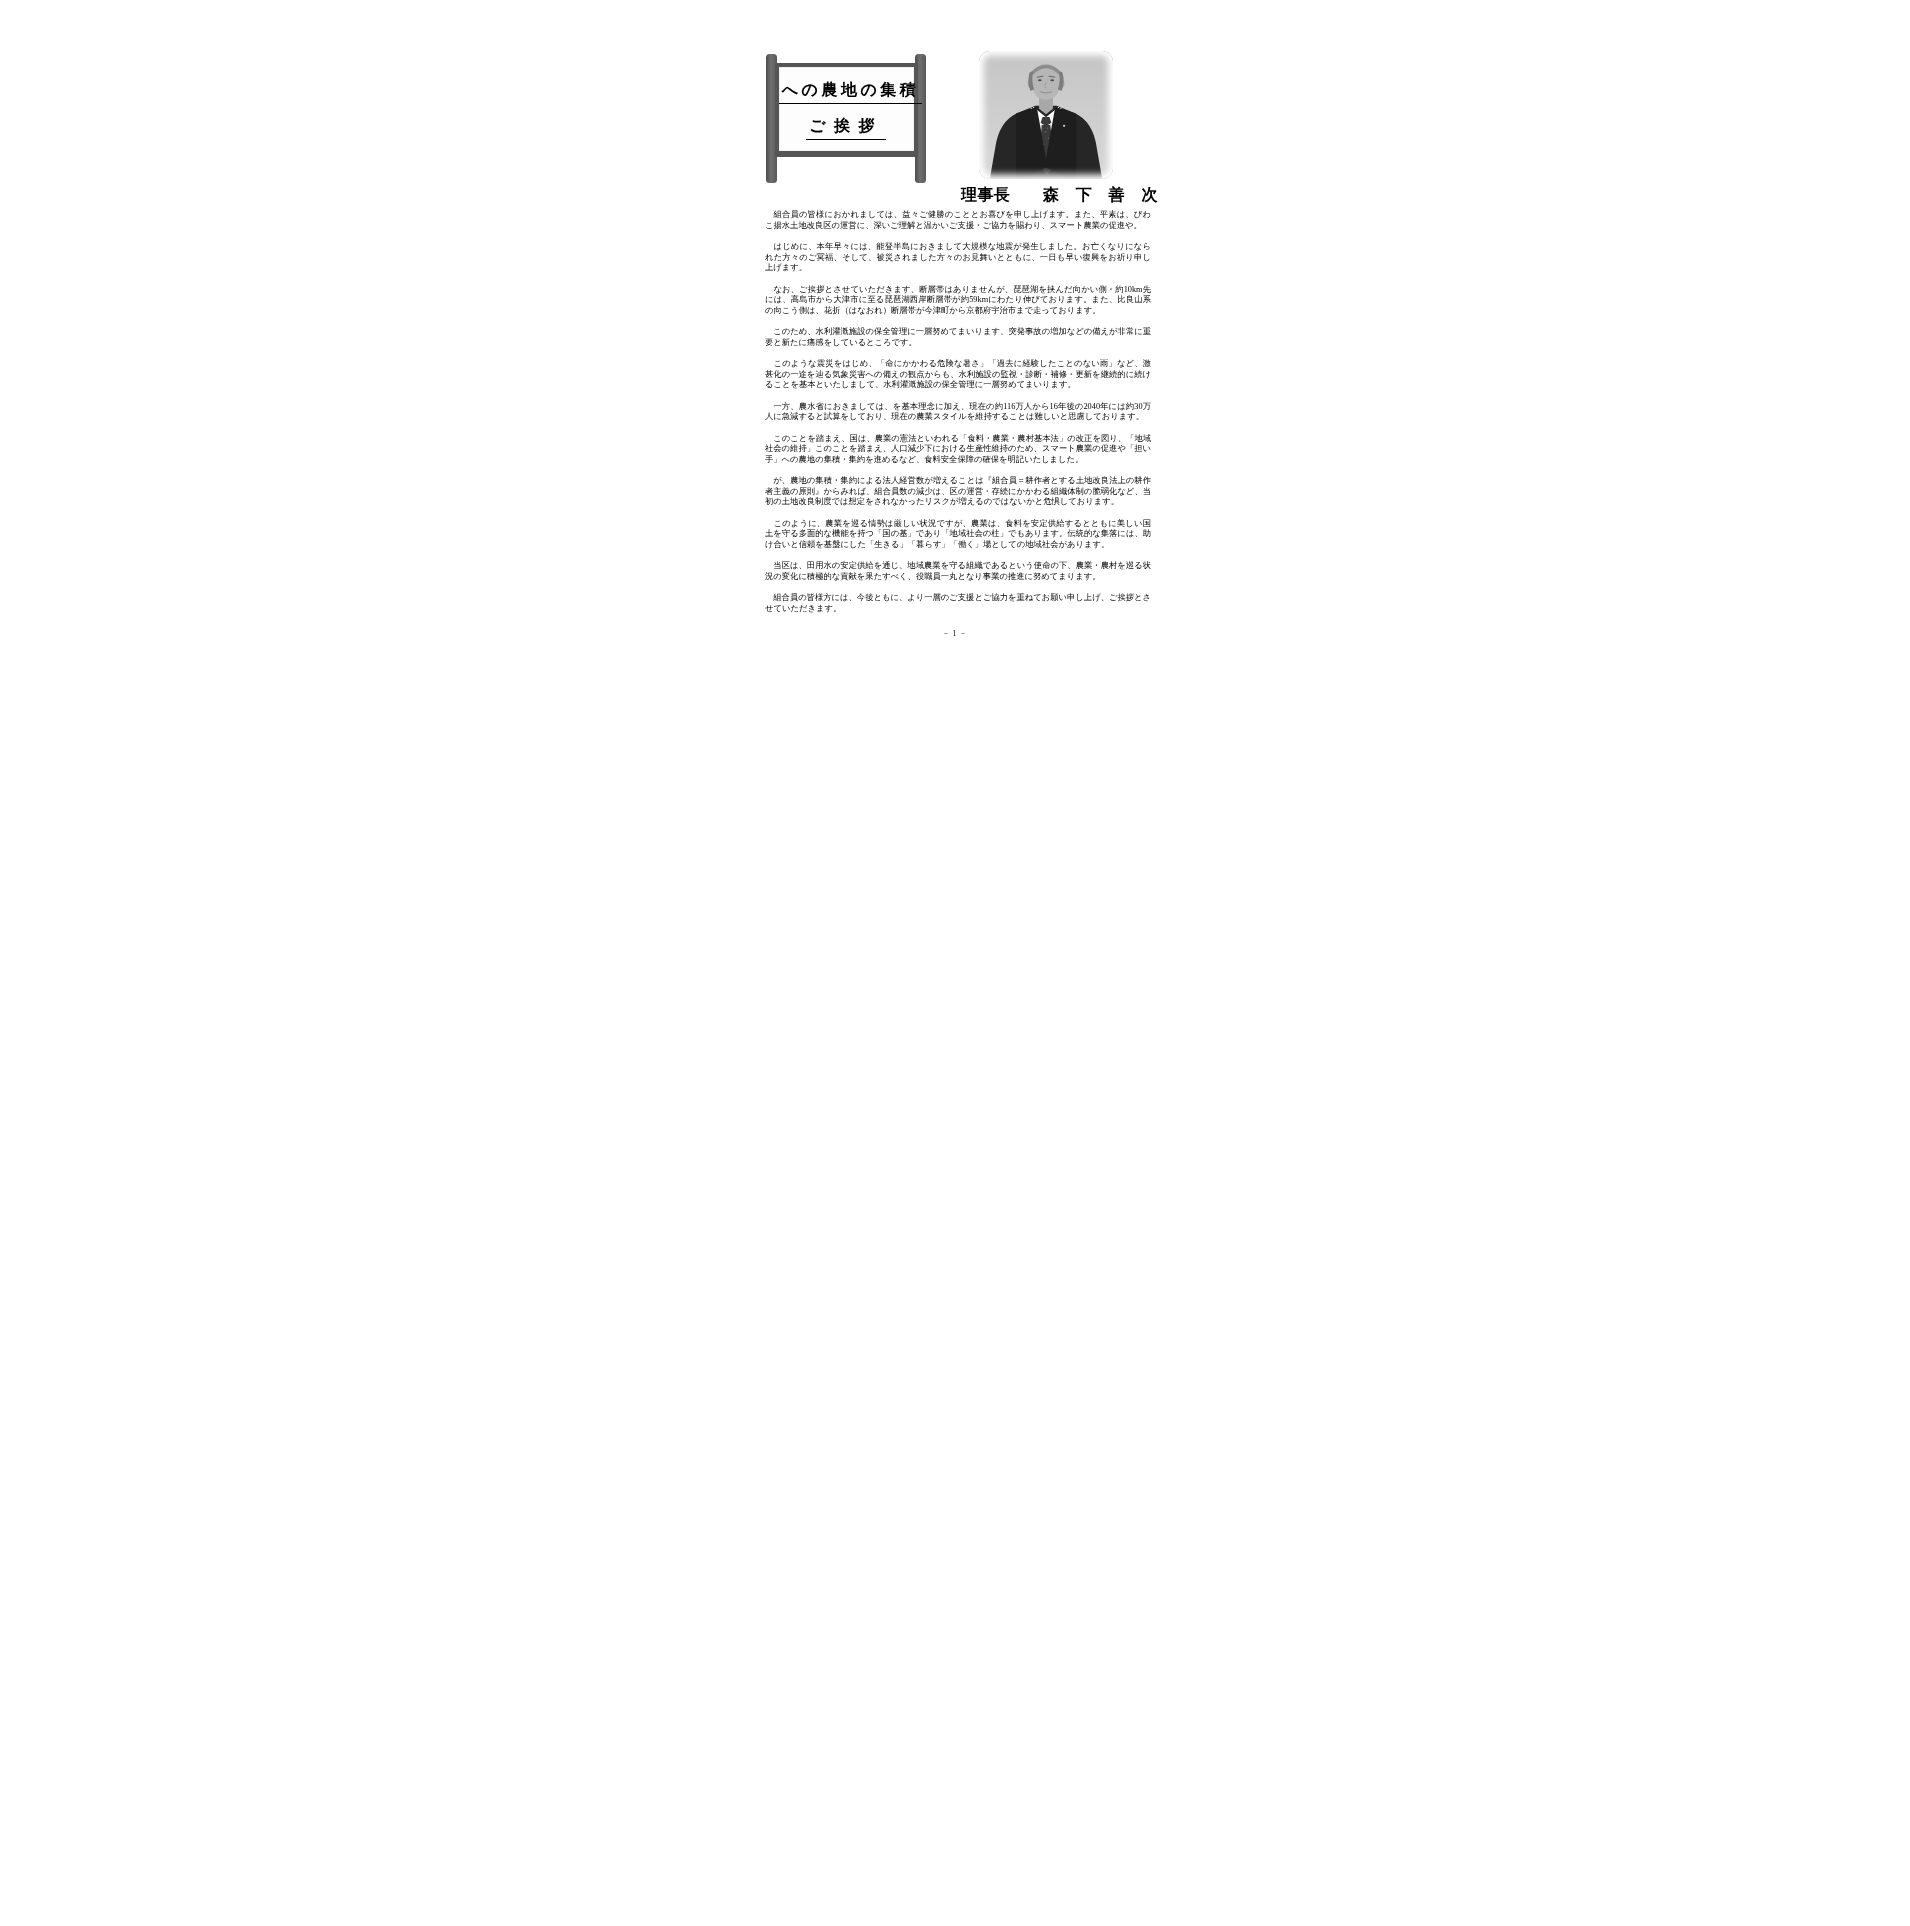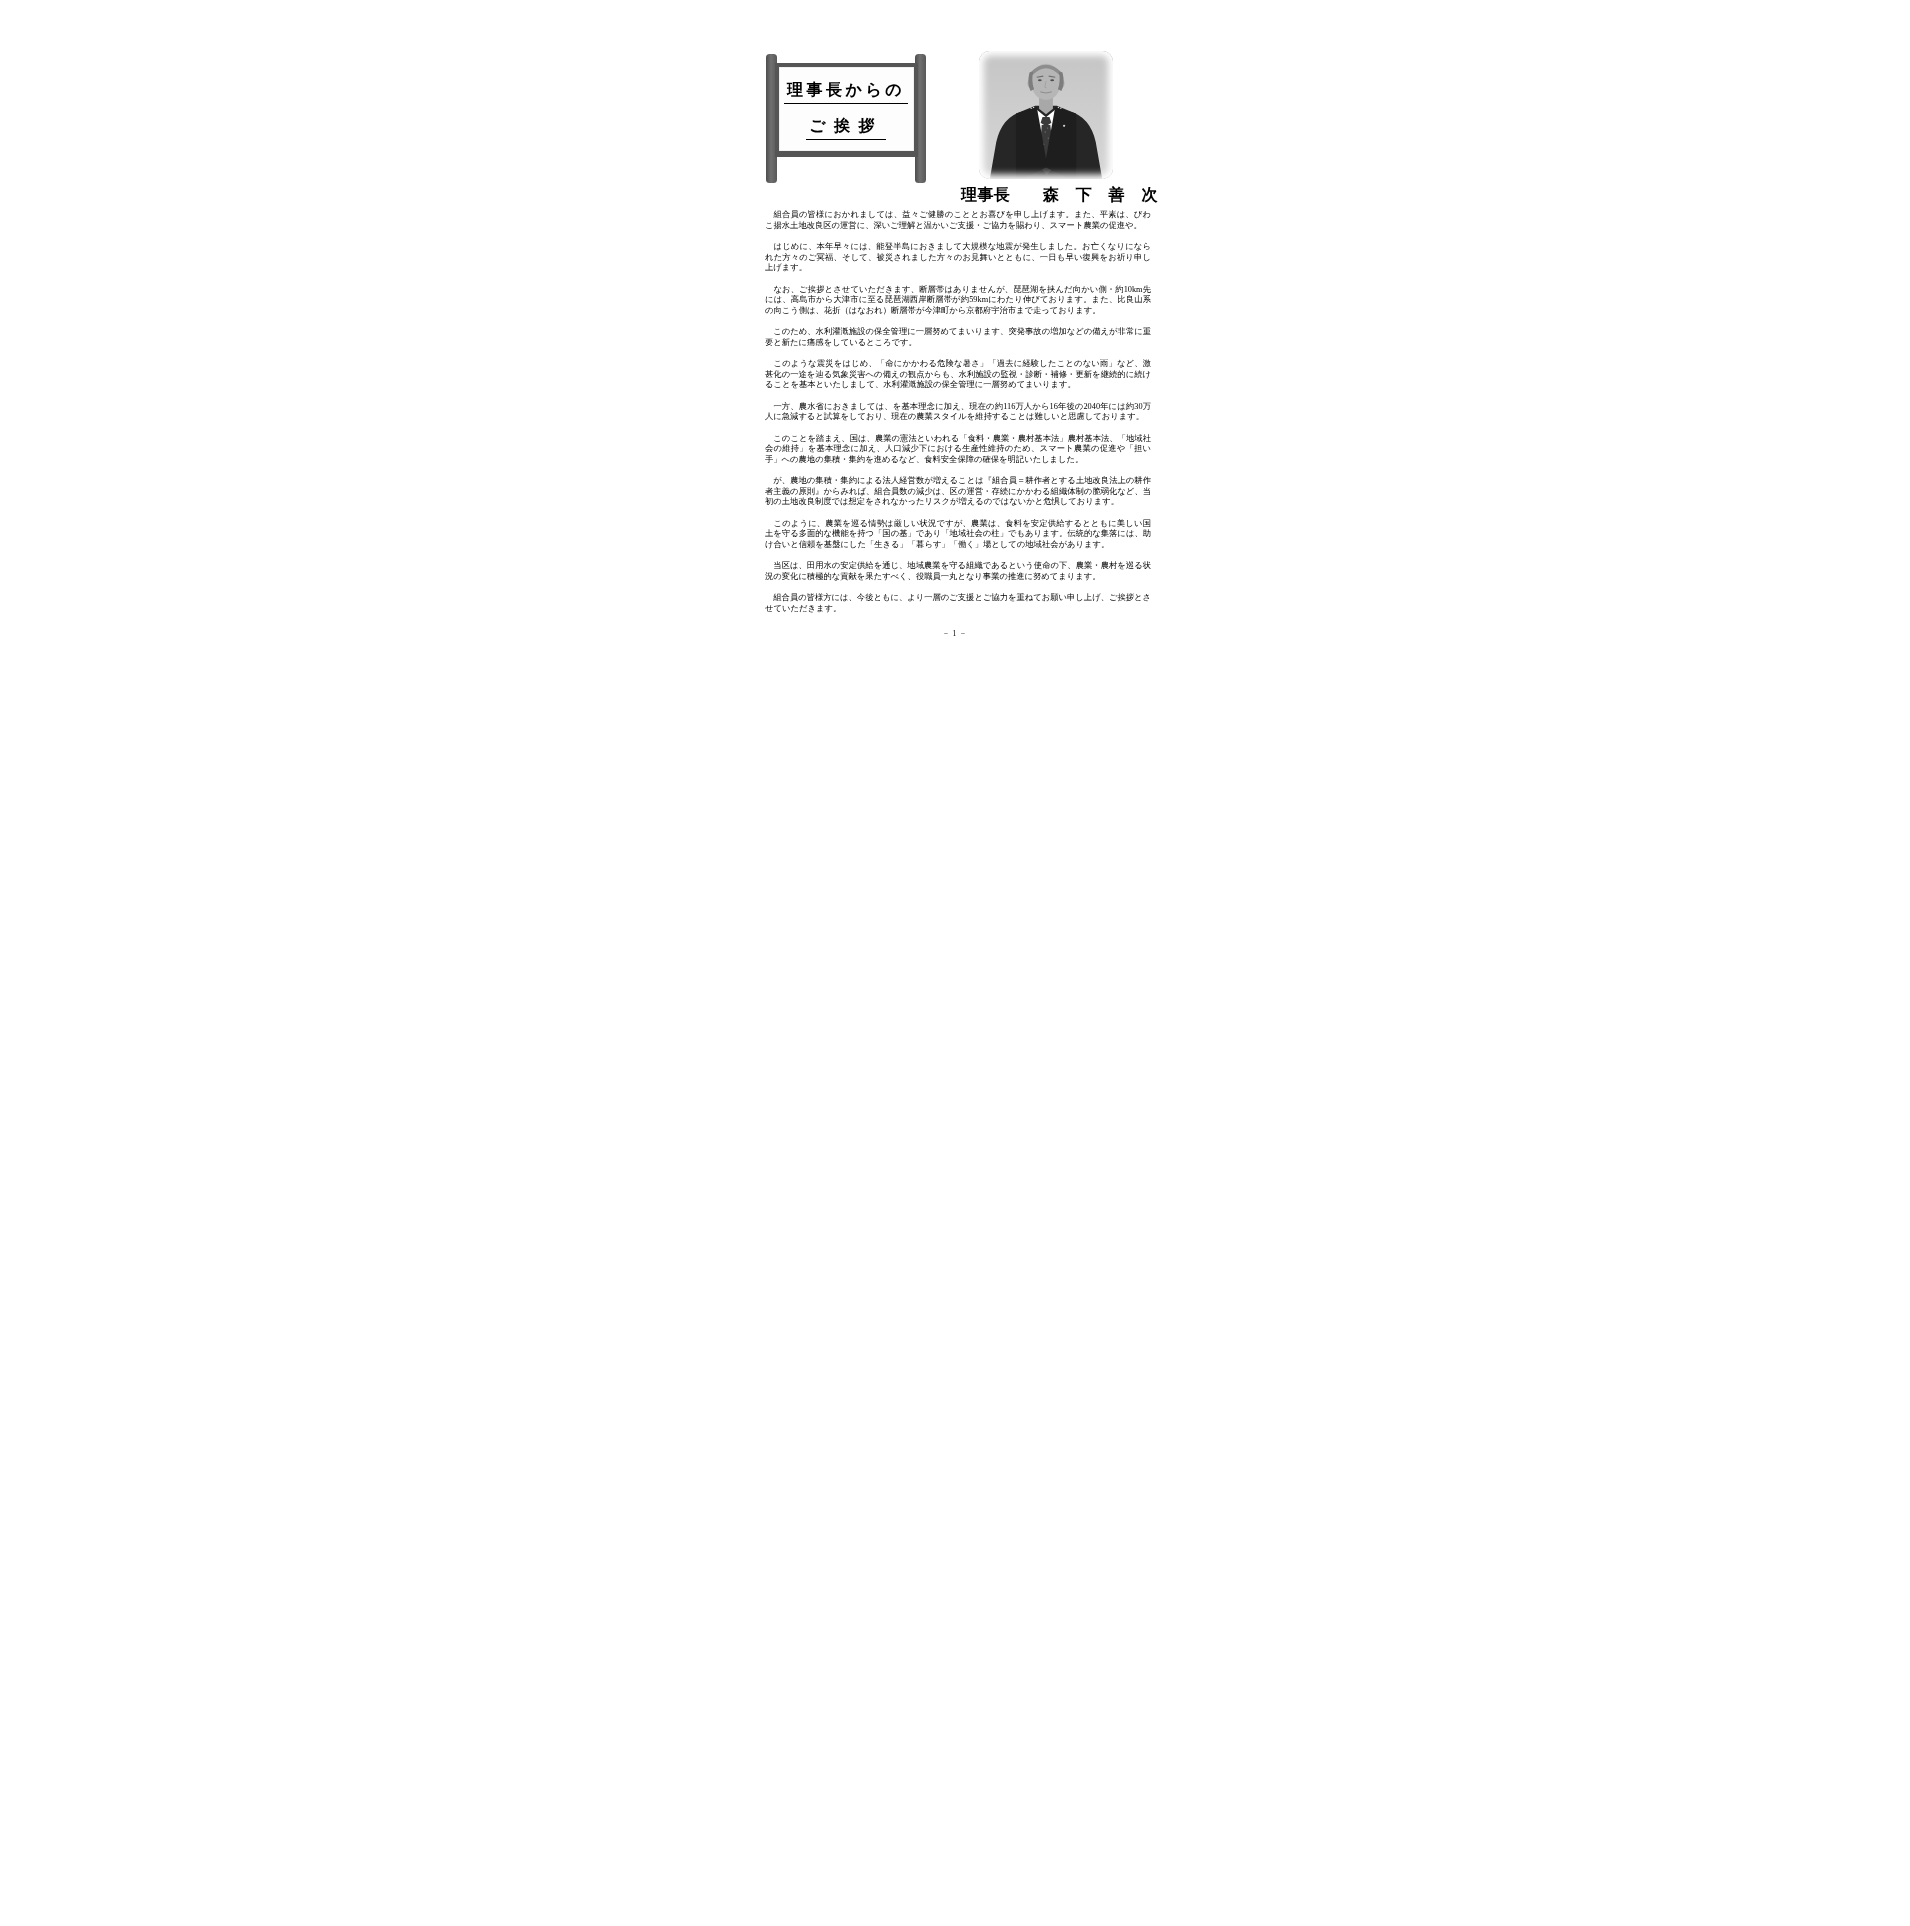--- a/index.html
+++ b/index.html
@@ -71,21 +71,21 @@
 </head>
 <body>
 
 <div class="page">
 
   <div class="sign">
     <div class="post left"></div>
     <div class="post right"></div>
     <div class="board">
       <div class="sign-line sign-line1">
-        <span class="sign-underline">理事長からの</span>
+        <span class="sign-underline">への農地の集積</span>
       </div>
       <div class="sign-line sign-line2">
         <span class="sign-underline">ご挨拶</span>
       </div>
     </div>
   </div>
 
   <div class="photo">
     <svg viewBox="0 0 348 332" xmlns="http://www.w3.org/2000/svg" preserveAspectRatio="none">
       <defs>
@@ -143,21 +143,21 @@
 
   <div class="caption">理事長　　森　下　善　次</div>
 
   <div class="body-text">
     <p>　組合員の皆様におかれましては、益々ご健勝のこととお喜びを申し上げます。また、平素は、びわこ揚水土地改良区の運営に、深いご理解と温かいご支援・ご協力を賜わり、スマート農業の促進や。</p>
     <p>　はじめに、本年早々には、能登半島におきまして大規模な地震が発生しました。お亡くなりになられた方々のご冥福、そして、被災されました方々のお見舞いとともに、一日も早い復興をお祈り申し上げます。</p>
     <p>　なお、ご挨拶とさせていただきます、断層帯はありませんが、琵琶湖を挟んだ向かい側・約10km先には、高島市から大津市に至る琵琶湖西岸断層帯が約59kmにわたり伸びております。また、比良山系の向こう側は、花折（はなおれ）断層帯が今津町から京都府宇治市まで走っております。</p>
     <p>　このため、水利灌漑施設の保全管理に一層努めてまいります、突発事故の増加などの備えが非常に重要と新たに痛感をしているところです。</p>
     <p>　このような震災をはじめ、「命にかかわる危険な暑さ」「過去に経験したことのない雨」など、激甚化の一途を辿る気象災害への備えの観点からも、水利施設の監視・診断・補修・更新を継続的に続けることを基本といたしまして、水利灌漑施設の保全管理に一層努めてまいります。</p>
     <p>　一方、農水省におきましては、を基本理念に加え、現在の約116万人から16年後の2040年には約30万人に急減すると試算をしており、現在の農業スタイルを維持することは難しいと思慮しております。</p>
-    <p>　このことを踏まえ、国は、農業の憲法といわれる「食料・農業・農村基本法」農村基本法、「地域社会の維持」を基本理念に加え、人口減少下における生産性維持のため、スマート農業の促進や「担い手」への農地の集積・集約を進めるなど、食料安全保障の確保を明記いたしました。</p>
+    <p>　このことを踏まえ、国は、農業の憲法といわれる「食料・農業・農村基本法」の改正を図り、「地域社会の維持」このことを踏まえ、人口減少下における生産性維持のため、スマート農業の促進や「担い手」への農地の集積・集約を進めるなど、食料安全保障の確保を明記いたしました。</p>
     <p>　が、農地の集積・集約による法人経営数が増えることは『組合員＝耕作者とする土地改良法上の耕作者主義の原則』からみれば、組合員数の減少は、区の運営・存続にかかわる組織体制の脆弱化など、当初の土地改良制度では想定をされなかったリスクが増えるのではないかと危惧しております。</p>
     <p>　このように、農業を巡る情勢は厳しい状況ですが、農業は、食料を安定供給するとともに美しい国土を守る多面的な機能を持つ「国の基」であり「地域社会の柱」でもあります。伝統的な集落には、助け合いと信頼を基盤にした「生きる」「暮らす」「働く」場としての地域社会があります。</p>
     <p>　当区は、田用水の安定供給を通じ、地域農業を守る組織であるという使命の下、農業・農村を巡る状況の変化に積極的な貢献を果たすべく、役職員一丸となり事業の推進に努めてまります。</p>
     <p>　組合員の皆様方には、今後ともに、より一層のご支援とご協力を重ねてお願い申し上げ、ご挨拶とさせていただきます。</p>
   </div>
 
   <div class="footer">− 1 −</div>
 
 </div>
 

